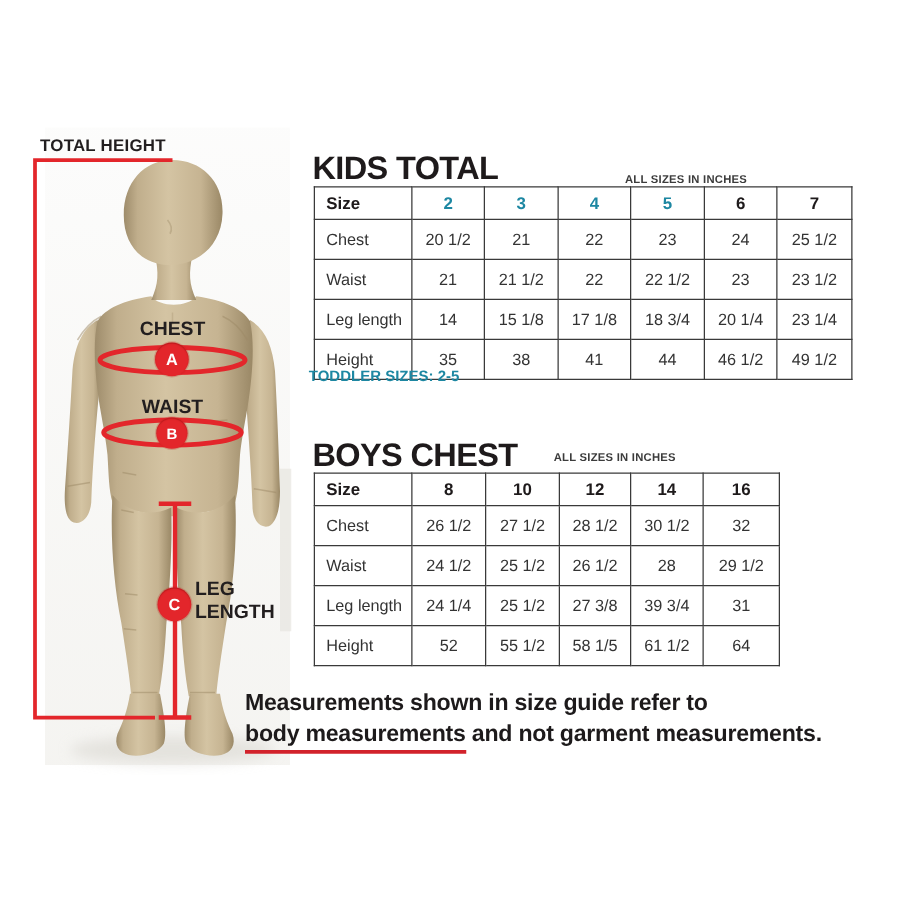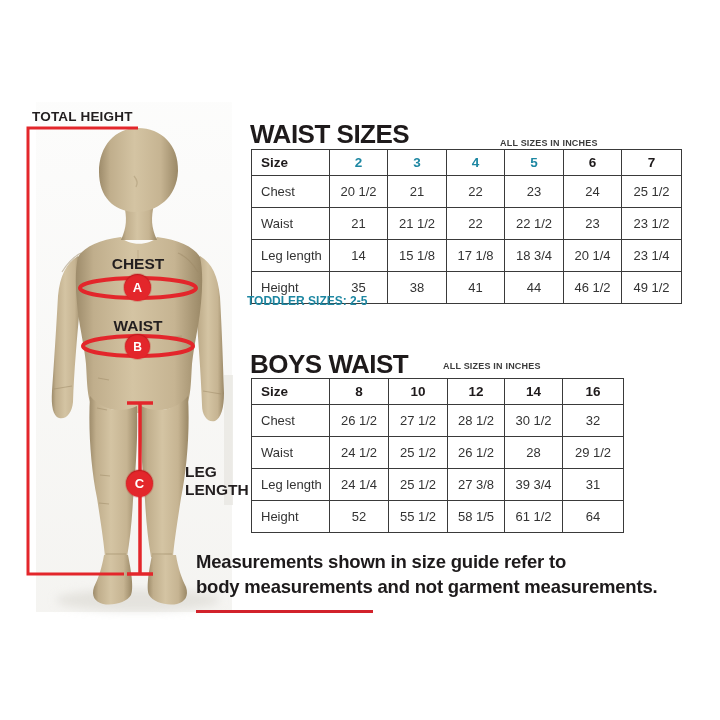--- a/index.html
+++ b/index.html
@@ -7,21 +7,21 @@
     position:relative; width:720px; height:720px; background:#ffffff;
     font-family:"Liberation Sans", sans-serif; color:#231f20; overflow:hidden;border-radius:10px;
   }
 
   
   .mannequin-svg { position:absolute; left:0; top:100px; width:240px; height:520px; }
   .diagram-label { position:absolute; font-weight:bold; color:#221e1f; }
   .total-height { left:32px; top:109px; font-size:13.5px; letter-spacing:.2px; }
   .chest-label  { left:78px; top:255px; width:120px; text-align:center; font-size:15.5px; }
   .waist-label  { left:78px; top:317px; width:120px; text-align:center; font-size:15.5px; }
-  .leg-label    { left:156px; top:463px; font-size:15.5px; line-height:17.5px;margin-left:29px; }
+  .leg-label    { left:156px; top:463px; font-size:15.5px; line-height:17.5px; }
   .marker {
     position:absolute; border-radius:50%; background:#e3262b; color:#ffffff;
     font-weight:bold; display:flex; align-items:center; justify-content:center;
     box-shadow:0 1px 1px rgba(120,0,0,.35) inset, 0 0 0 1px rgba(200,30,30,.25);
   }
   .marker-a { left:124px; top:274px; width:27px; height:27px; font-size:13px; }
   .marker-b { left:125px; top:334px; width:25px; height:25px; font-size:12px; }
   .marker-c { left:126px; top:470px; width:27px; height:27px; font-size:13px; }
 
   
@@ -41,21 +41,21 @@
   .size-table th { height:23px; font-size:13.5px; font-weight:bold; color:#1e1a1b; text-align:center; }
   .size-table td { height:29px; font-size:13px; color:#333333; text-align:center; font-weight:normal; }
   .size-table th.szcol, .size-table td.lab { text-align:left; padding-left:9px; }
   .size-table th.teal { color:#1d87a2; }
 
   
   .note {
     position:absolute; left:196px; top:549px; width:512px;
     font-size:18.5px; font-weight:bold; line-height:25px; letter-spacing:-.2px; color:#1d1a1b;
   }
-  .redline { display:inline-block; border-bottom:3px solid #d2222b; padding-bottom:11px; margin-bottom:-4px; }
+  .redline { display:inline-block; border-bottom:3px solid #d2222b; padding-bottom:1px; margin-bottom:-4px; }
 </style>
 </head>
 <body>
 
 <div class="canvas">
 
   <svg class="mannequin-svg" viewBox="0 0 240 520">
     <defs>
       <linearGradient id="skin" x1="0" y1="0" x2="1" y2="0">
         <stop offset="0" stop-color="#9e8c6b"></stop>
@@ -121,21 +121,21 @@
   <div class="diagram-label chest-label">CHEST</div>
   <div class="diagram-label waist-label">WAIST</div>
   <div class="diagram-label leg-label">
     <div>LEG</div>
     <div>LENGTH</div>
   </div>
   <div class="marker marker-a">A</div>
   <div class="marker marker-b">B</div>
   <div class="marker marker-c">C</div>
 
-  <div class="section-title kids-title">WAIST SIZES</div>
+  <div class="section-title kids-title">KIDS TOTAL</div>
   <div class="units-note kids-units">ALL SIZES IN INCHES</div>
 
   <table class="size-table kids-table">
     <colgroup>
         <col style="width:78px">
         <col style="width:58px">
         <col style="width:59px">
         <col style="width:58px">
         <col style="width:59px">
         <col style="width:58px">
@@ -184,21 +184,21 @@
       <td>38</td>
       <td>41</td>
       <td>44</td>
       <td>46 1/2</td>
       <td>49 1/2</td>
     </tr>
   </tbody>
     </table>
   <div class="toddler-note">TODDLER SIZES: 2-5</div>
 
-  <div class="section-title boys-title">BOYS WAIST</div>
+  <div class="section-title boys-title">BOYS CHEST</div>
   <div class="units-note boys-units">ALL SIZES IN INCHES</div>
 
   <table class="size-table boys-table">
     <colgroup>
         <col style="width:78px">
         <col style="width:59px">
         <col style="width:59px">
         <col style="width:57px">
         <col style="width:58px">
         <col style="width:61px">

